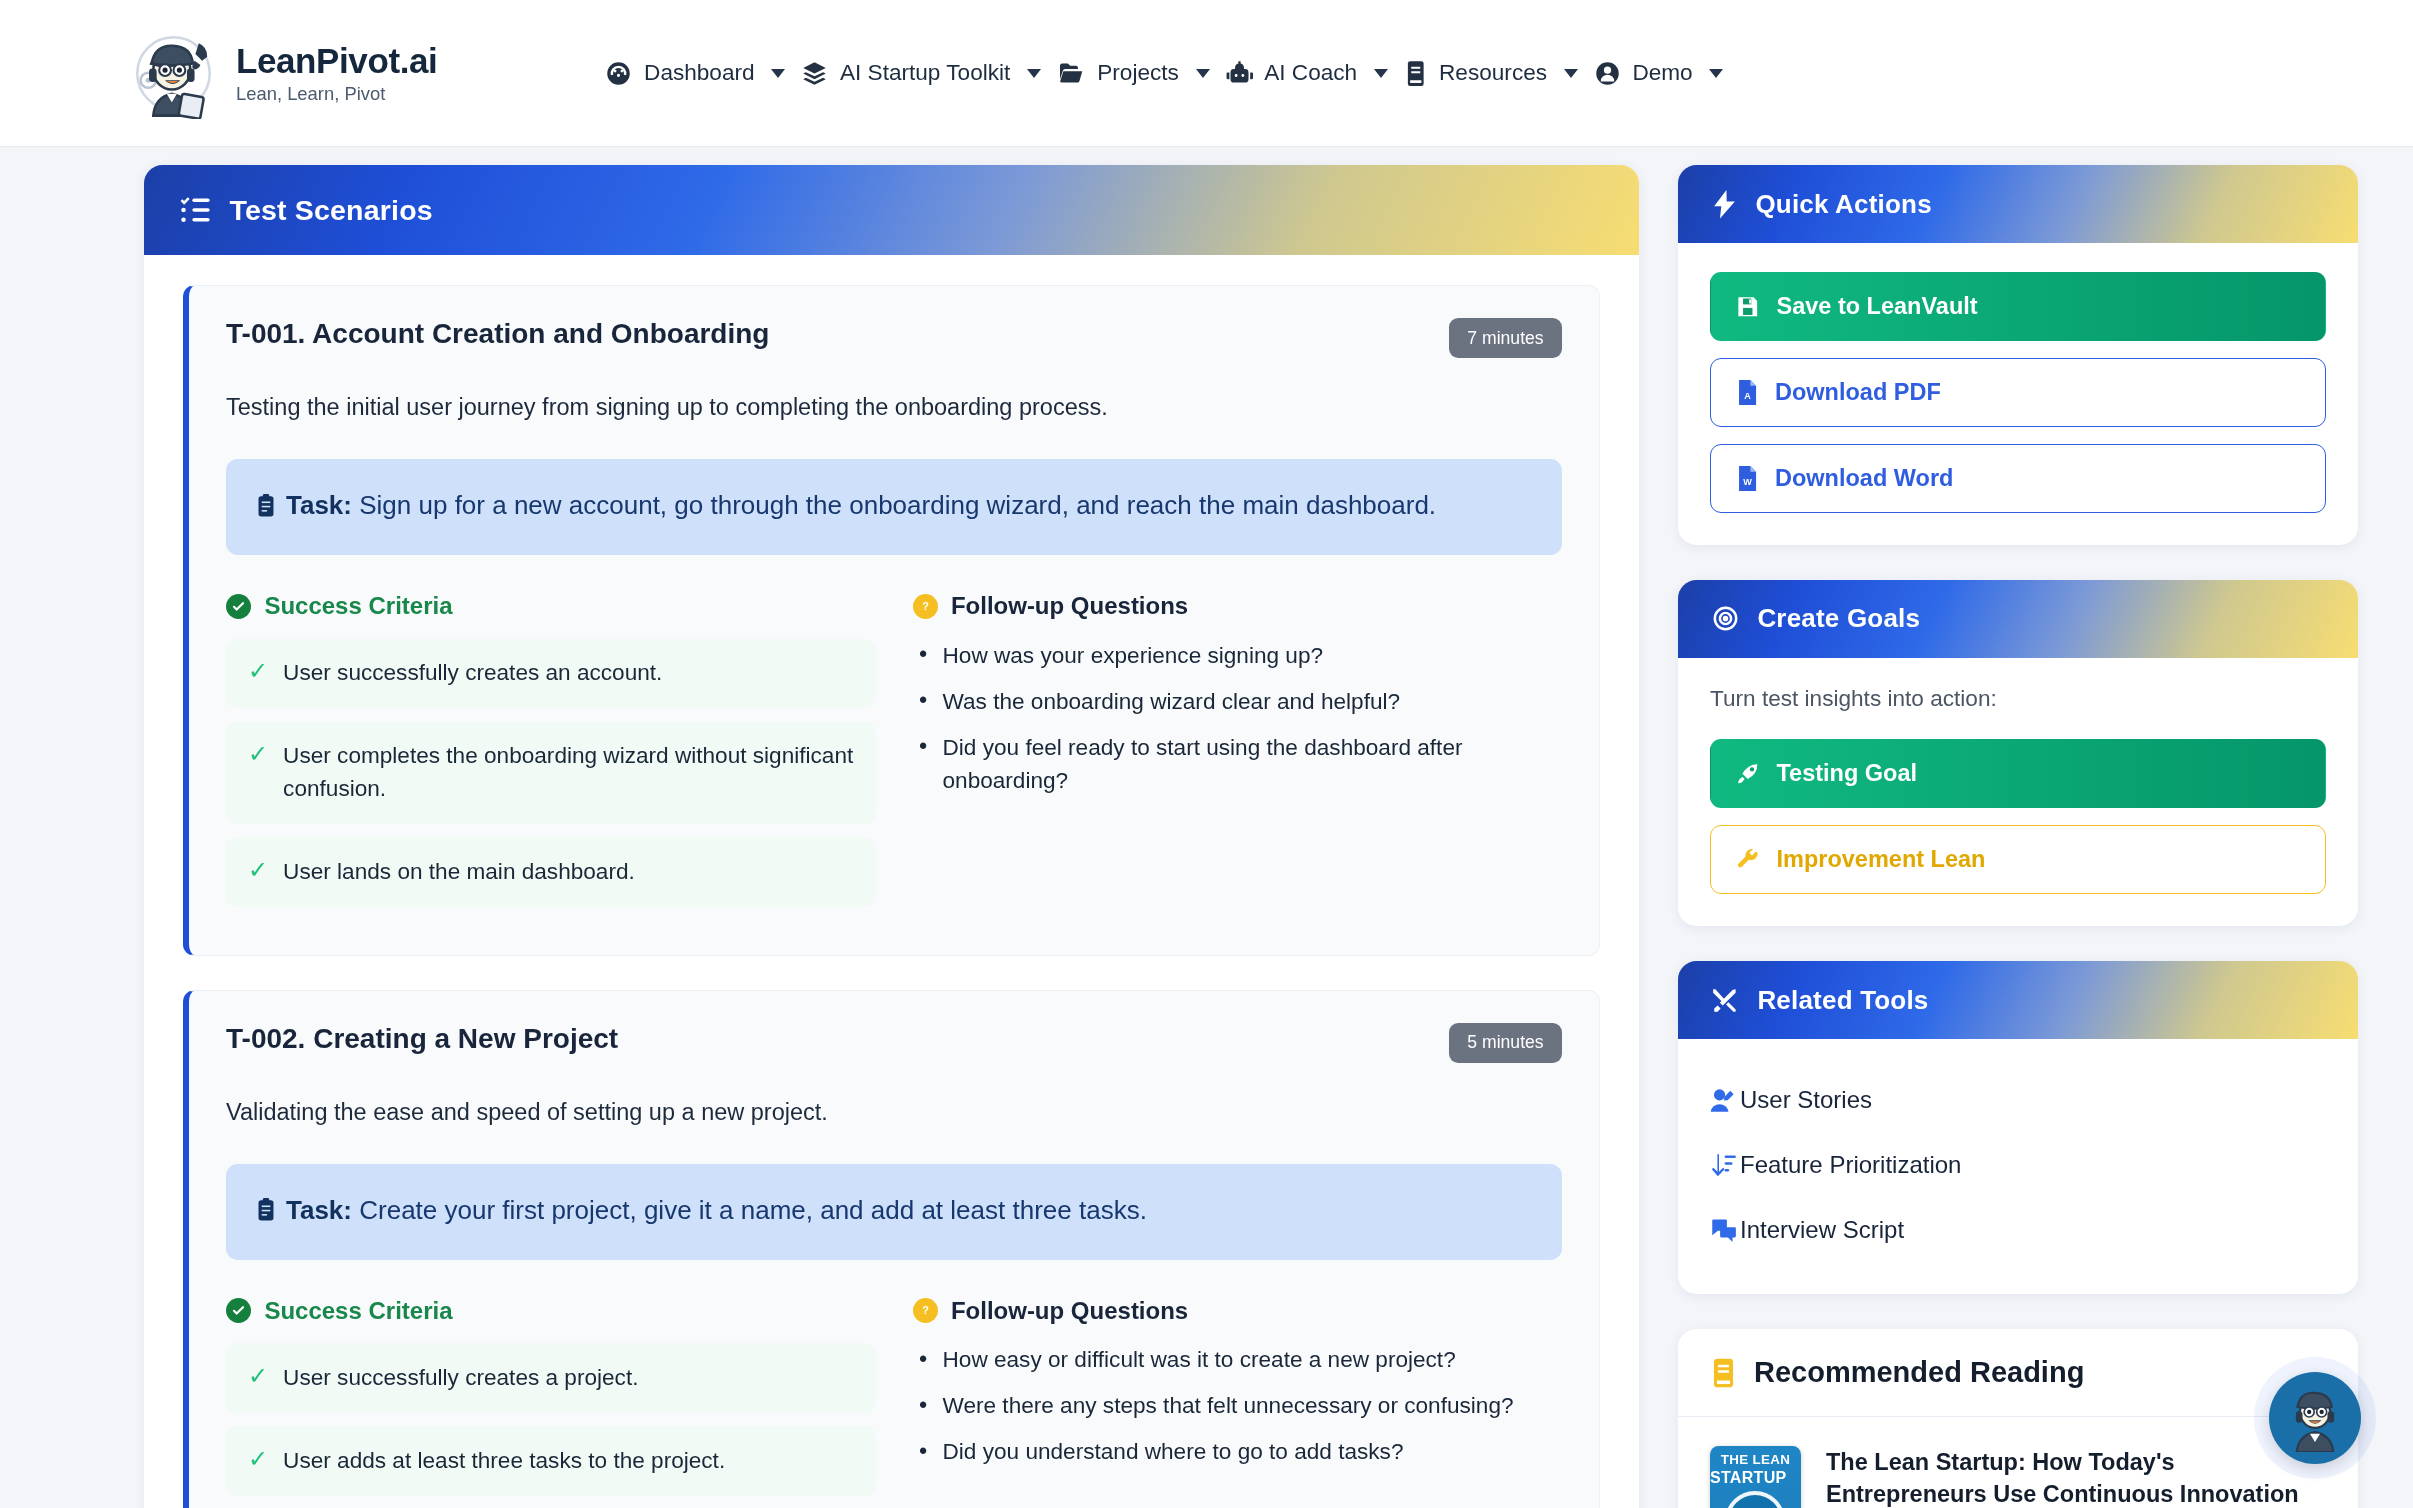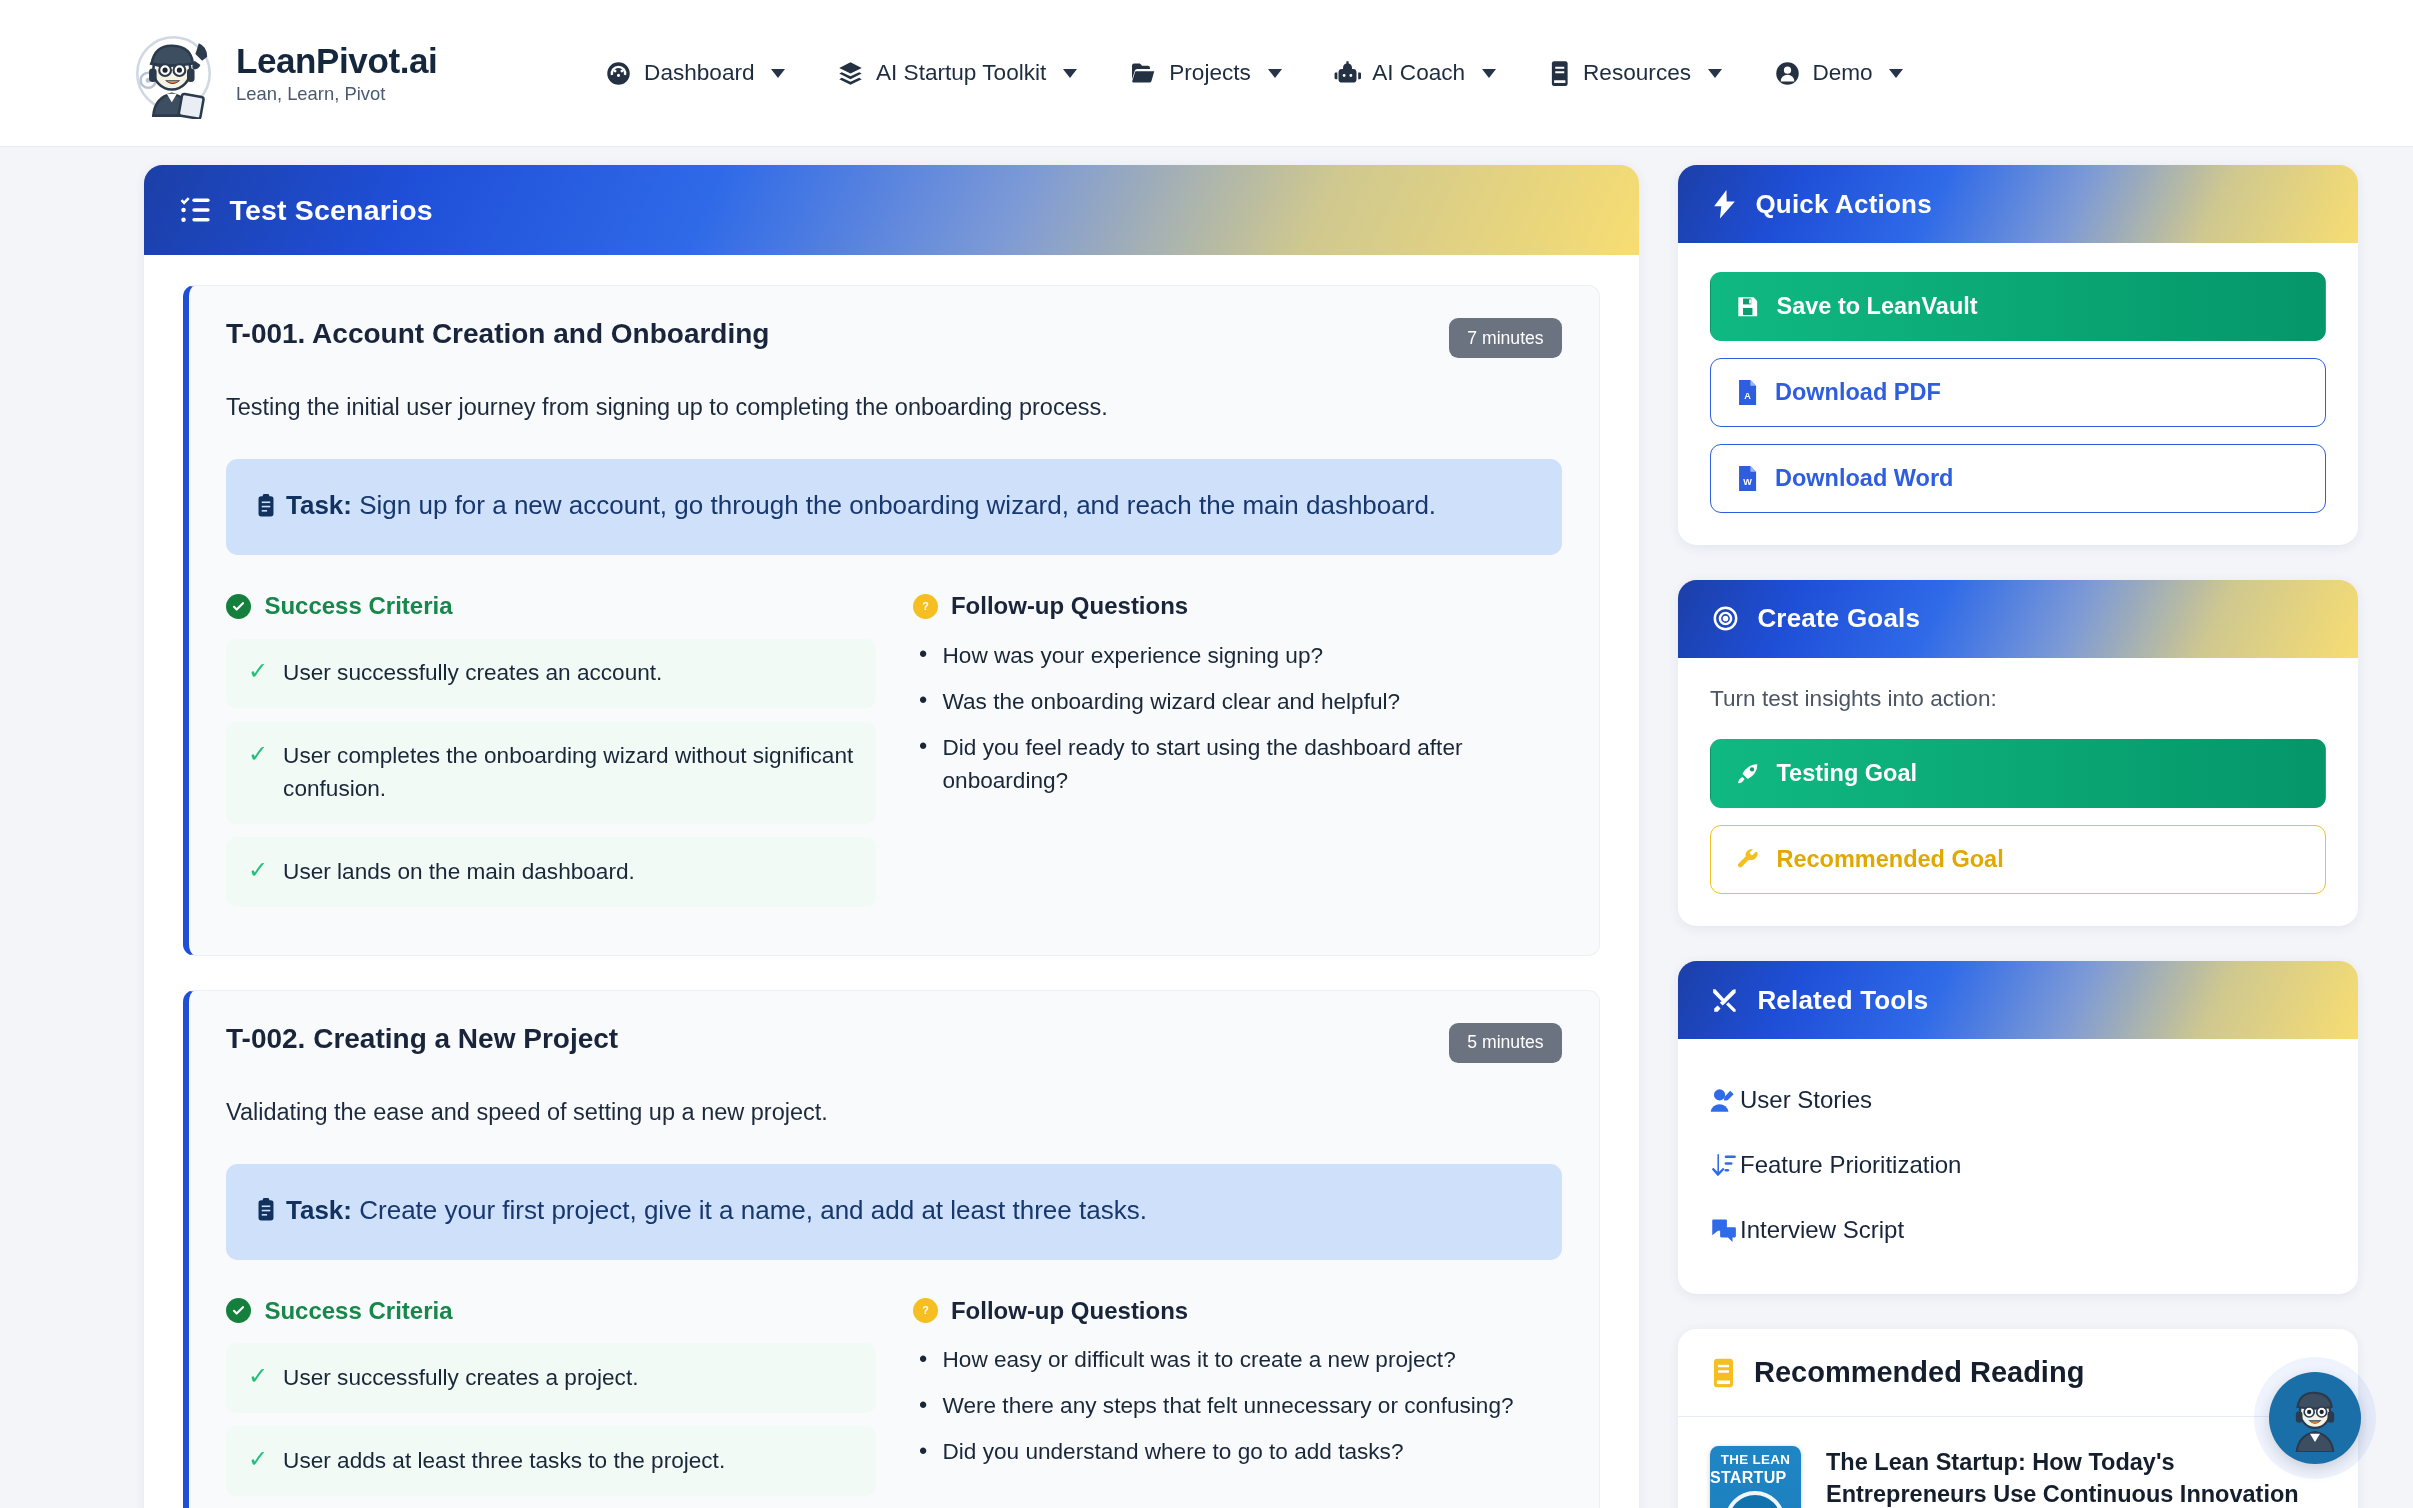--- a/index.html
+++ b/index.html
@@ -31,21 +31,21 @@
   .brand-name {
     font-size: 35px; font-weight: 700; color: #15273d;
     letter-spacing: -0.4px;
   }
   .brand-tag {
     font-size: 18.4px; color: #4b5a6e; margin-top: 6.7px; font-weight: 400;
   }
 
   .navlinks {
     display: flex; align-items: center;
-    gap: 52px;
+    gap: 16px;
     margin-left: 168px;
   }
   .navlink {
     display: flex; align-items: center; gap: 11.7px;
     font-size: 22.6px; color: #1e2c3f; font-weight: 500;
     cursor: pointer; white-space: nowrap;
   }
   .navlink .nicon { display:flex; align-items:center; color:#243142; }
   .caret {
     width: 0; height: 0;
@@ -560,21 +560,21 @@
             </svg>
           </span>
           <span>Testing Goal</span>
         </div>
         <div class="btn btn-outline-amber">
           <span class="bicon">
             <svg width="23.5" height="23.5" viewBox="0 0 22 22" fill="#f5bf22">
               <path d="M20 4a6 6 0 01-8 7L5.5 17.5a2.1 2.1 0 11-3-3L9 8a6 6 0 017-7l-3.5 3.5 2.5 2.5L18.5 3.5 20 4z"></path>
             </svg>
           </span>
-          <span>Recommended Goal</span>
+          <span>Improvement Lean</span>
         </div>
       </div>
     </div>
 
     <div class="card side-card">
       <div class="card-header sm">
         <span class="hdr-icon">
           <svg width="27" height="27" viewBox="0 0 24 24" fill="#ffffff">
             <path d="M3 2l10 11-2 2L1 5V2h2zM21 2v3L9.5 16.5 7 14 18.5 2.5 21 2z"></path>
             <path d="M14.5 13.5L21 20v2h-2l-6.5-6.5 2-2zM5 16.5l2.6 2.6L5 22H2v-3l3-2.5z"></path>

